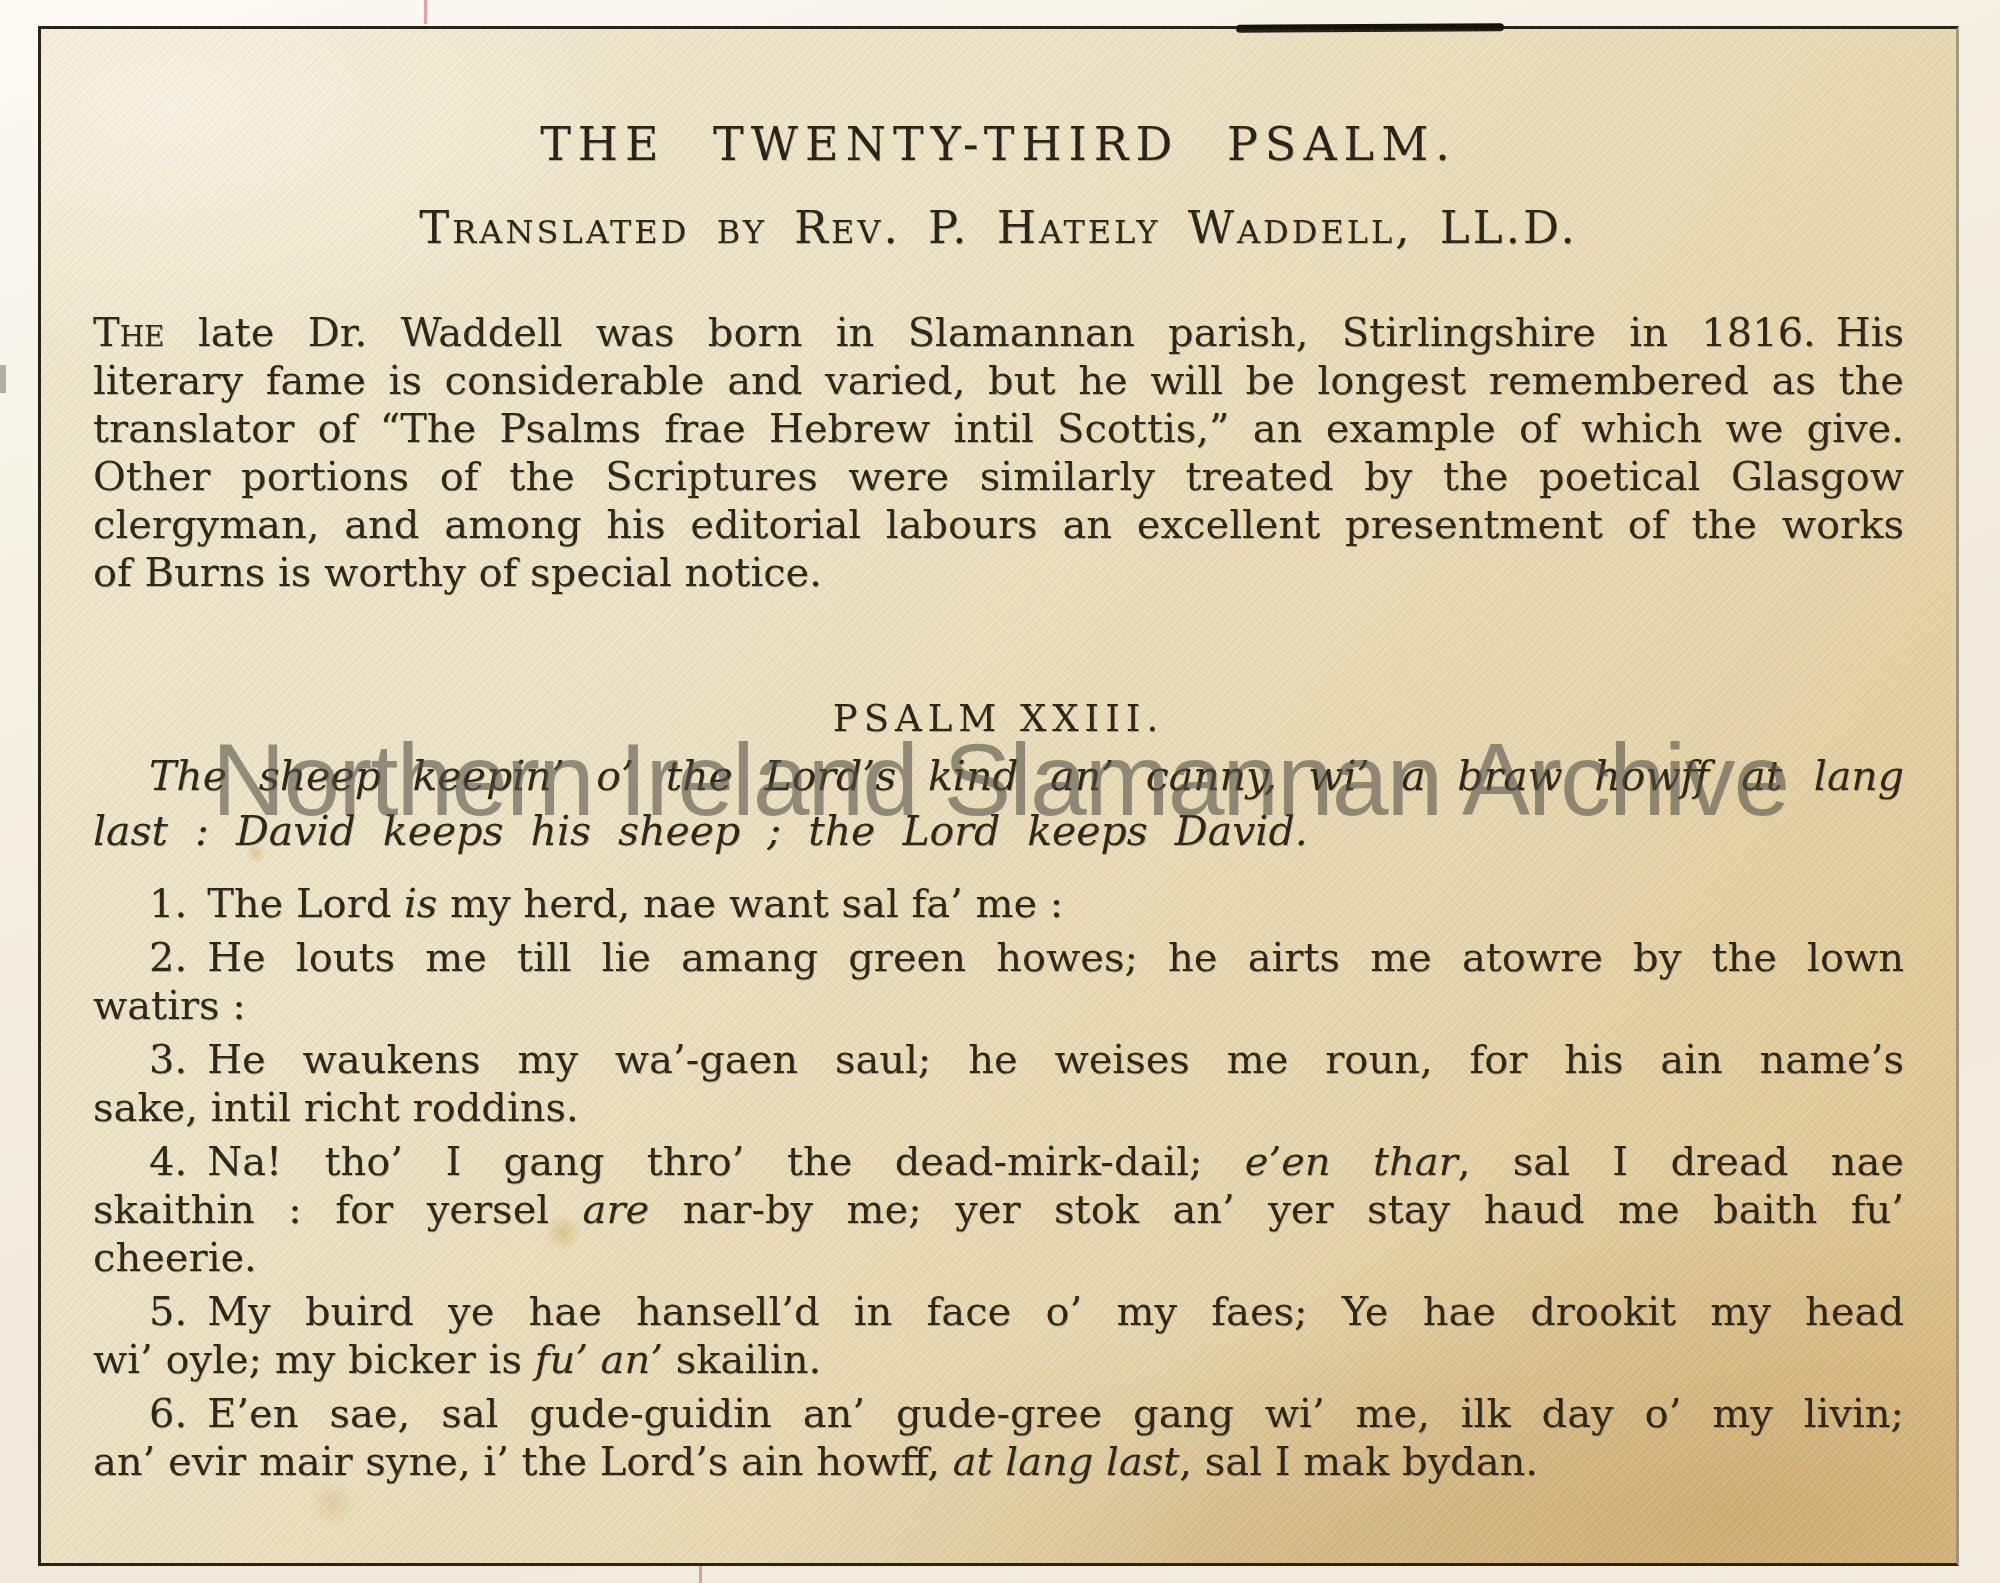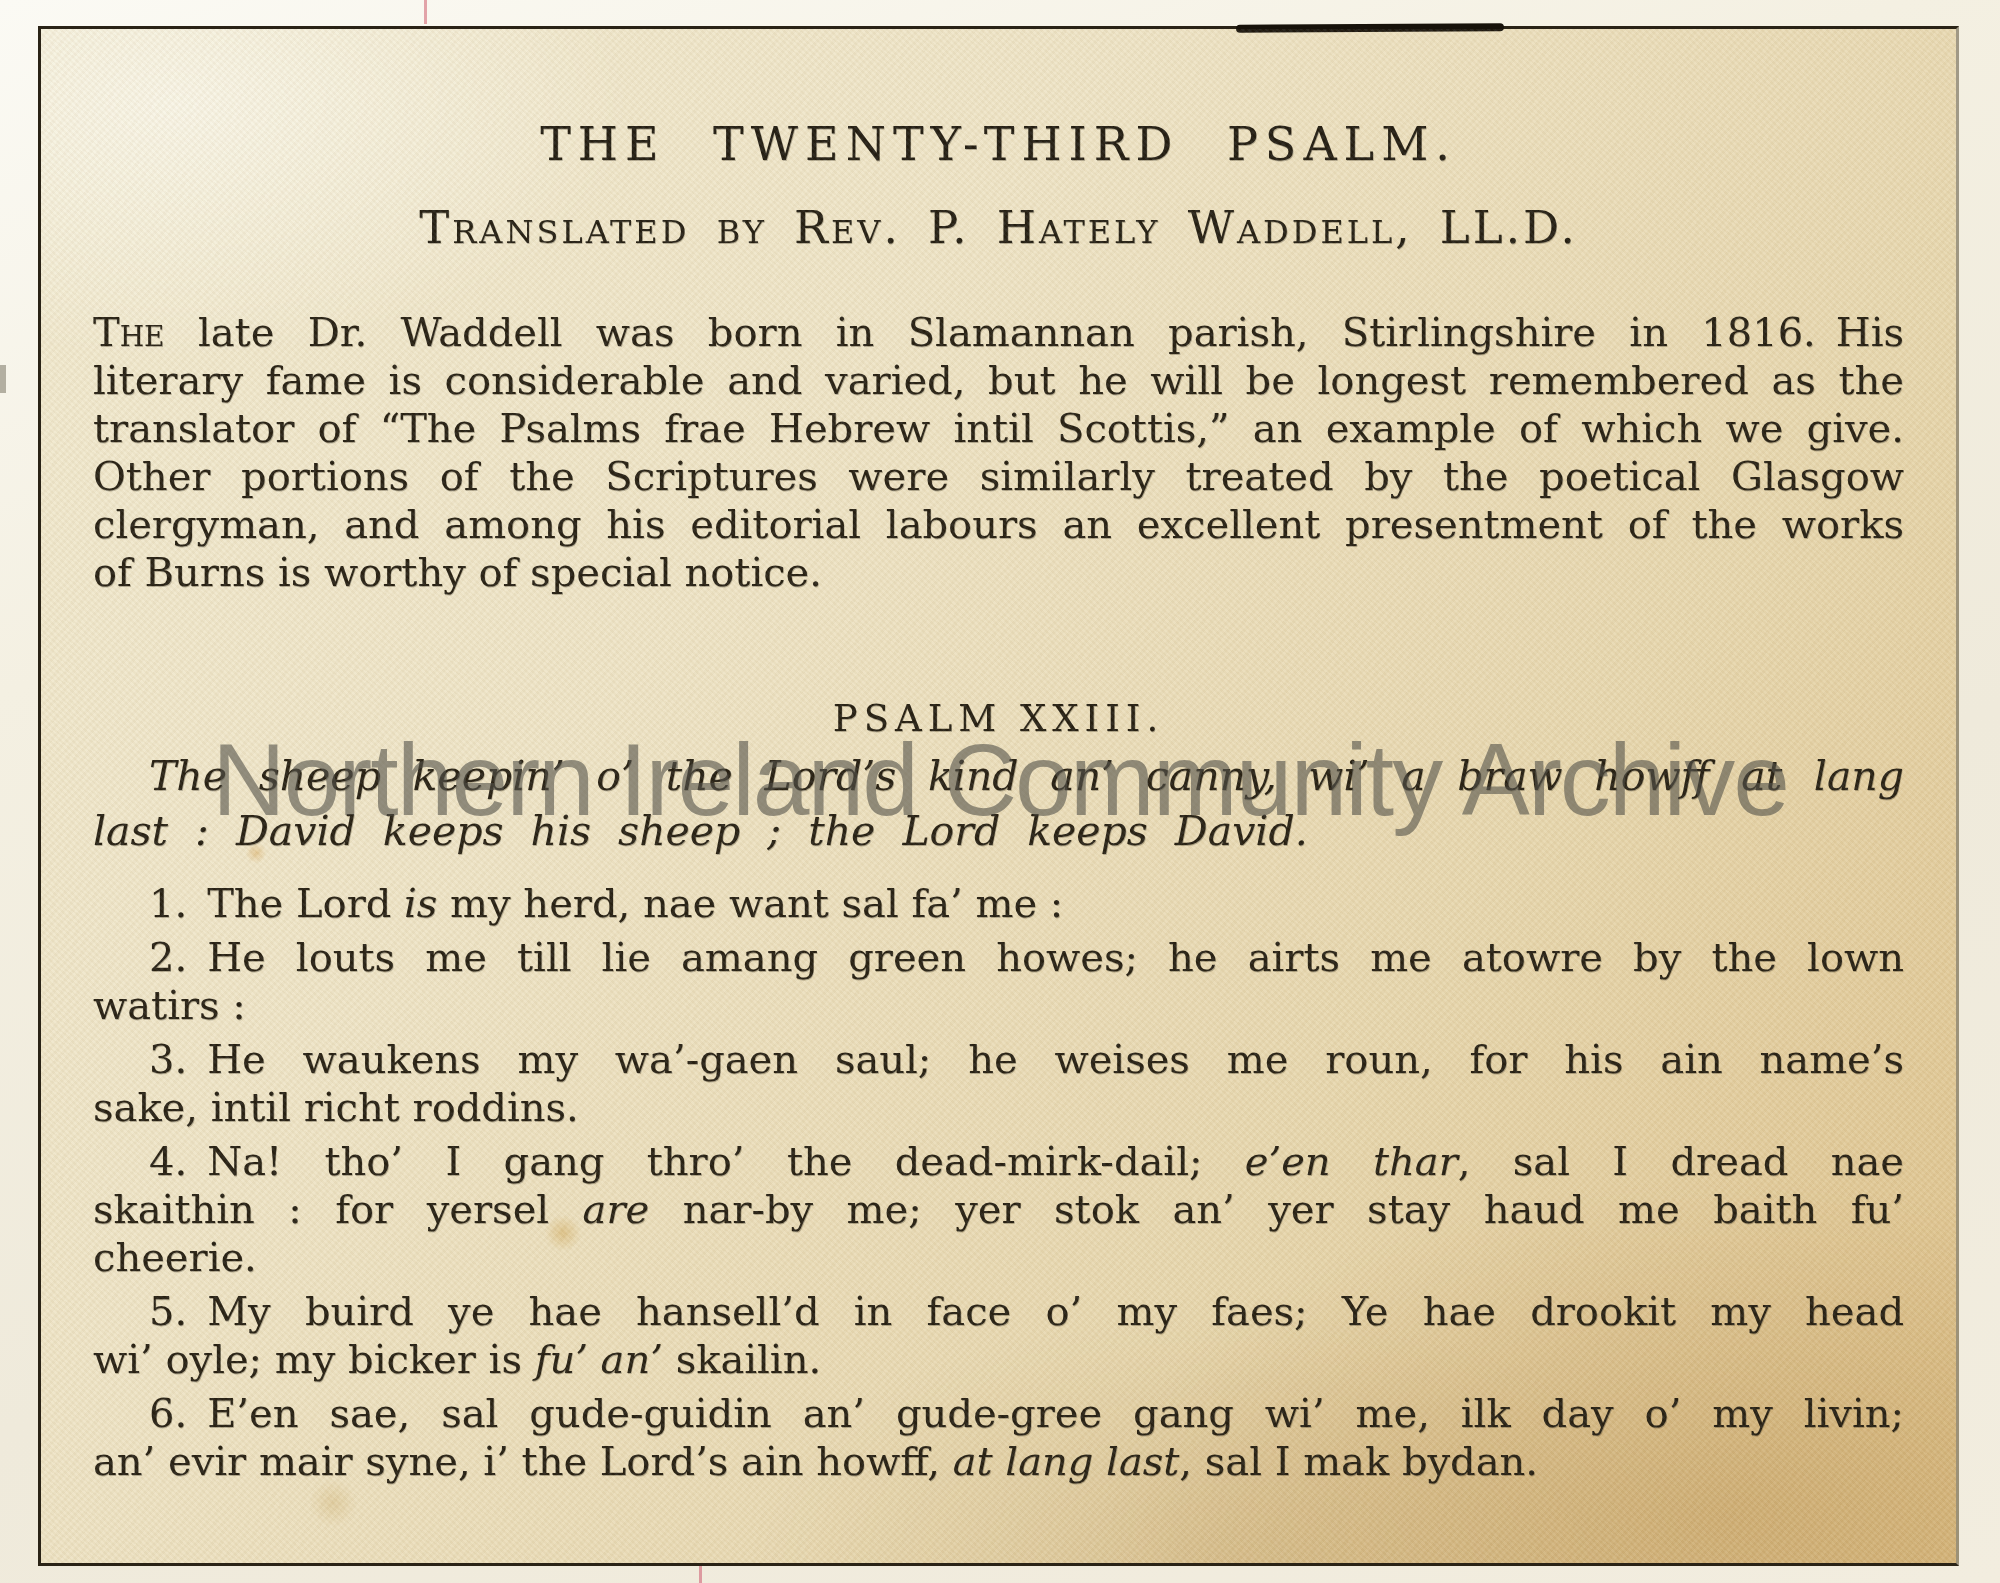--- a/index.html
+++ b/index.html
@@ -115,14 +115,14 @@
             <div class="line"><span>wi’ oyle; my bicker is </span><span class="it">fu’ an’</span><span> skailin.</span></div>
           </div>
           <div class="verse">
             <div class="line j"><span>6. E’en sae, sal gude-guidin an’ gude-gree gang wi’ me, ilk day o’ my livin;</span></div>
             <div class="line"><span>an’ evir mair syne, i’ the Lord’s ain howff, </span><span class="it">at lang last</span><span>, sal I mak bydan.</span></div>
           </div>
         </div>
     </div>
   </div>
 
-  <div class="watermark">Northern Ireland Community Archive</div>
+  <div class="watermark">Northern Ireland Slamannan Archive</div>
 </div>
 
 </body></html>

